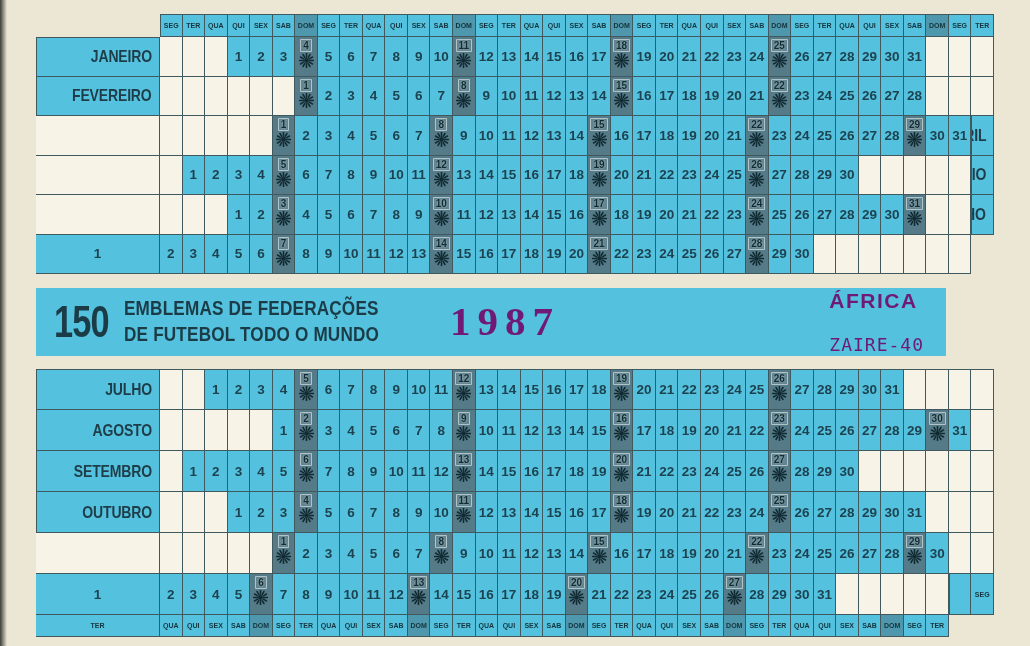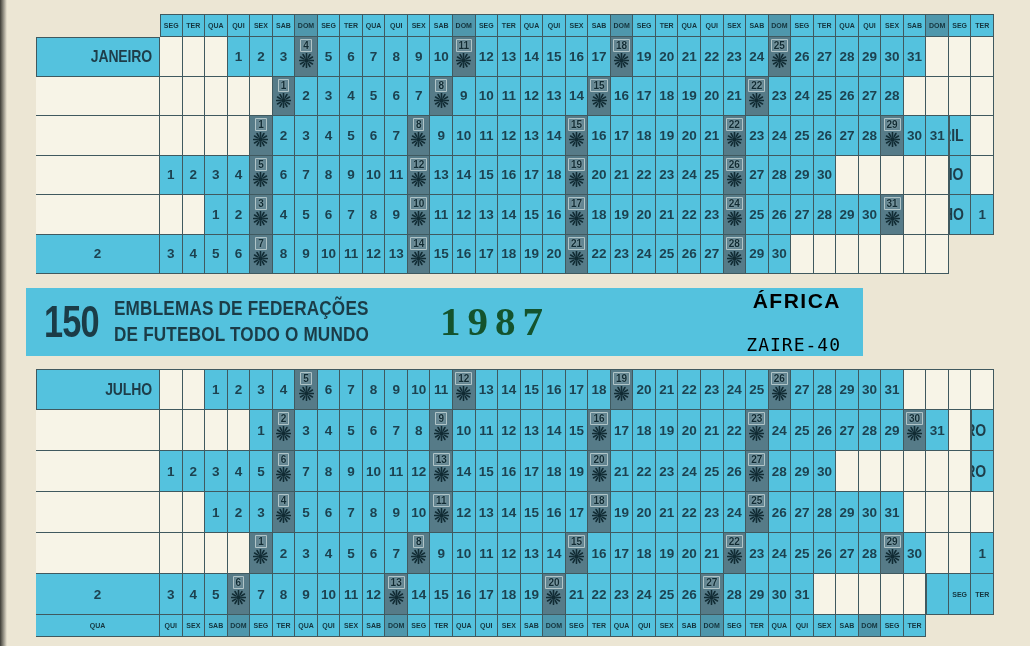--- a/index.html
+++ b/index.html
@@ -37,32 +37,32 @@
   .day{background:var(--cyan);font-size:13.5px;font-weight:700;color:var(--dark);}
   .blank{background:var(--blank);}
 
   .sun{background:var(--sunbg);flex-direction:column;justify-content:flex-start;padding-top:2px;}
   .snum{font-size:10px;line-height:11px;font-weight:700;color:var(--sunink);
         border:1px solid rgba(240,248,244,.55);border-radius:1px;padding:0 2px;
         background:rgba(255,255,255,.08);text-shadow:0 0 2px rgba(230,244,240,.5);}
   .sunicon{display:flex;align-items:center;justify-content:center;margin-top:1px;}
 
   
-  .band{position:absolute;left:26px;top:288px;width:837px;height:68px;background:var(--cyan);}
+  .band{position:absolute;left:36px;top:288px;width:910px;height:68px;background:var(--cyan);}
   .b-num{position:absolute;left:18px;top:50%;transform:translateY(-50%);}
   .b-num span{display:inline-block;transform:scaleX(.78);transform-origin:0 50%;
         font-size:44px;font-weight:700;color:#1b3c47;letter-spacing:-1px;}
   .b-title{position:absolute;left:88px;top:50%;transform:translateY(-50%) scaleX(.88);
         transform-origin:0 50%;font-size:19.5px;font-weight:700;color:#1b3c47;
         line-height:1.32;letter-spacing:.2px;white-space:nowrap;}
   .b-year{position:absolute;left:414px;top:50%;transform:translateY(-52%);
         font-family:"Liberation Serif", serif;font-size:41px;font-weight:700;
-        color:#14532d;letter-spacing:7px;}
+        color:#701a75;letter-spacing:7px;}
   .b-right{position:absolute;right:22px;top:50%;transform:translateY(-50%);
-        text-align:right;color:#000000;}
+        color:#701a75;}
   .b-region{font-size:21px;font-weight:700;letter-spacing:1.5px;}
   .b-team{font-family:"DejaVu Sans Mono", monospace;font-size:18px;letter-spacing:1px;margin-top:21px;}
 </style>
 </head>
 <body>
 
 <div class="card">
   <div class="photo-edge"></div>
 
   <div class="cal" id="cal-top">
@@ -221,20 +221,23 @@
       </div>
       <div class="cell day">26</div>
       <div class="cell day">27</div>
       <div class="cell day">28</div>
       <div class="cell day">29</div>
       <div class="cell day">30</div>
       <div class="cell day">31</div>
       <div class="cell blank"></div>
       <div class="cell blank"></div>
       <div class="cell blank"></div>
+      <div class="cell mlabel">
+        <span class="mtext">FEVEREIRO</span>
+      </div>
       <div class="cell blank"></div>
       <div class="cell blank"></div>
       <div class="cell blank"></div>
       <div class="cell blank"></div>
       <div class="cell blank"></div>
       <div class="cell blank"></div>
       <div class="cell sun">
         <span class="snum">1</span>
         <span class="sunicon">
           <svg viewBox="0 0 20 20" width="15" height="15">
@@ -1017,20 +1020,23 @@
       </div>
       <div class="cell day bt">27</div>
       <div class="cell day bt">28</div>
       <div class="cell day bt">29</div>
       <div class="cell day bt">30</div>
       <div class="cell day bt">31</div>
       <div class="cell blank bt"></div>
       <div class="cell blank bt"></div>
       <div class="cell blank bt"></div>
       <div class="cell blank bt"></div>
+      <div class="cell mlabel">
+        <span class="mtext">AGOSTO</span>
+      </div>
       <div class="cell blank"></div>
       <div class="cell blank"></div>
       <div class="cell blank"></div>
       <div class="cell blank"></div>
       <div class="cell blank"></div>
       <div class="cell day">1</div>
       <div class="cell sun">
         <span class="snum">2</span>
         <span class="sunicon">
           <svg viewBox="0 0 20 20" width="15" height="15">

